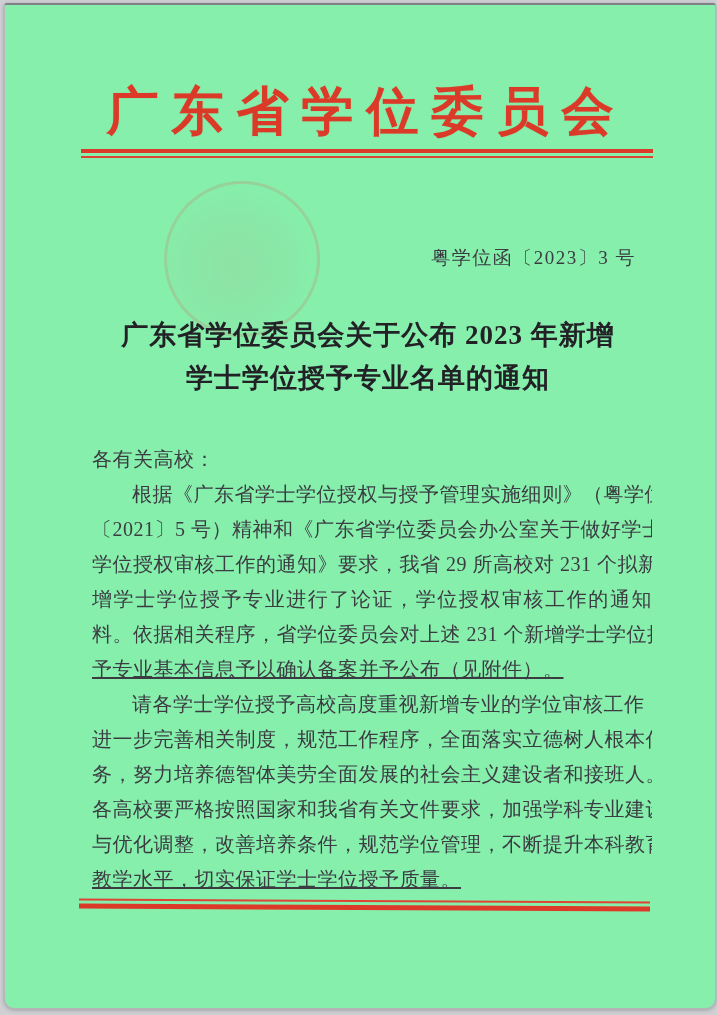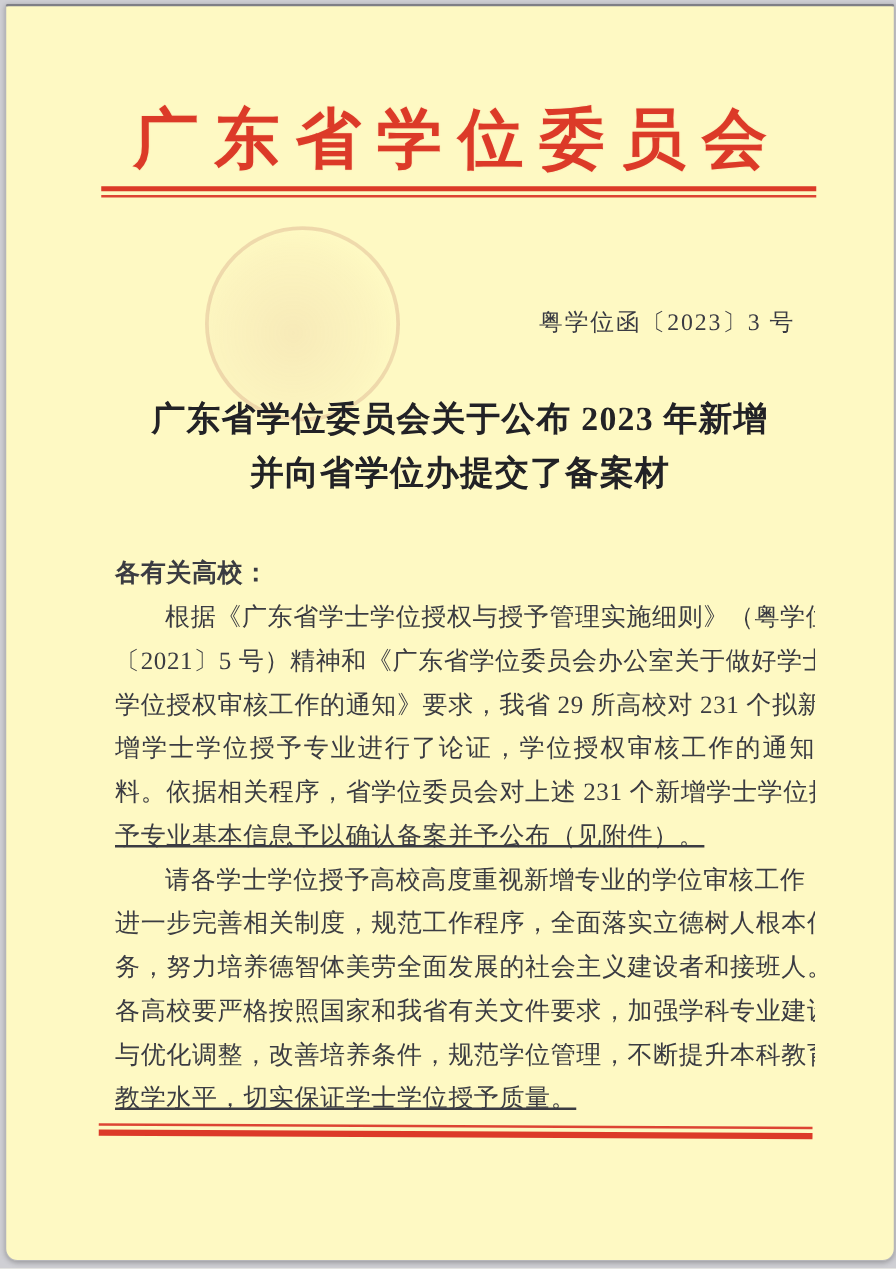--- a/index.html
+++ b/index.html
@@ -6,21 +6,21 @@
   .scan-bg{
     position:relative;
     width:717px;height:1015px;
     background:#cfcfd4;
     overflow:hidden;
     font-family:"Liberation Serif","DejaVu Serif",serif;
   }
   .page{
     position:absolute;
     top:3px;left:4px;right:1px;bottom:6px;
-    background:#fef9c3;
+    background:#86efac;
     border:1px solid #b6b6ba;
     border-top:2px solid #7f7f86;
     border-radius:3px 3px 10px 10px;
     box-shadow:0 1px 4px rgba(0,0,0,.25);
   }
   .letterhead{
     position:absolute;top:72px;left:0;right:0;
     text-align:center;
     font-size:52px;font-weight:bold;
     letter-spacing:13px;padding-left:13px;
@@ -60,42 +60,42 @@
     line-height:35px;
     letter-spacing:.5px;
   }
   .bline{
     text-align:justify;
     text-align-last:justify;
     height:35px;overflow:hidden;white-space:nowrap;
   }
   .bline.loose{text-align-last:left;text-decoration:underline;}
   .bline.ind{text-indent:2em;}
-  .salutation{height:35px;font-weight:bold;}
+  .salutation{height:35px;}
 </style>
 </head>
 <body>
 
 <div class="scan-bg">
   <div class="page">
 
     <div class="letterhead">广东省学位委员会</div>
 
     <div class="rule rule-head">
       <div class="bar-thick"></div>
       <div class="bar-thin"></div>
     </div>
 
     <div class="seal"></div>
 
     <div class="doc-no">粤学位函〔2023〕3 号</div>
 
     <div class="title">
       <div>广东省学位委员会关于公布 2023 年新增</div>
-      <div>并向省学位办提交了备案材</div>
+      <div>学士学位授予专业名单的通知</div>
     </div>
 
     <div class="doc-body">
       <div class="salutation">各有关高校：</div>
 
       <div class="bline ind">根据《广东省学士学位授权与授予管理实施细则》（粤学位</div>
       <div class="bline">〔2021〕5 号）精神和《广东省学位委员会办公室关于做好学士</div>
       <div class="bline">学位授权审核工作的通知》要求，我省 29 所高校对 231 个拟新</div>
       <div class="bline">增学士学位授予专业进行了论证，学位授权审核工作的通知</div>
       <div class="bline">料。依据相关程序，省学位委员会对上述 231 个新增学士学位授</div>

